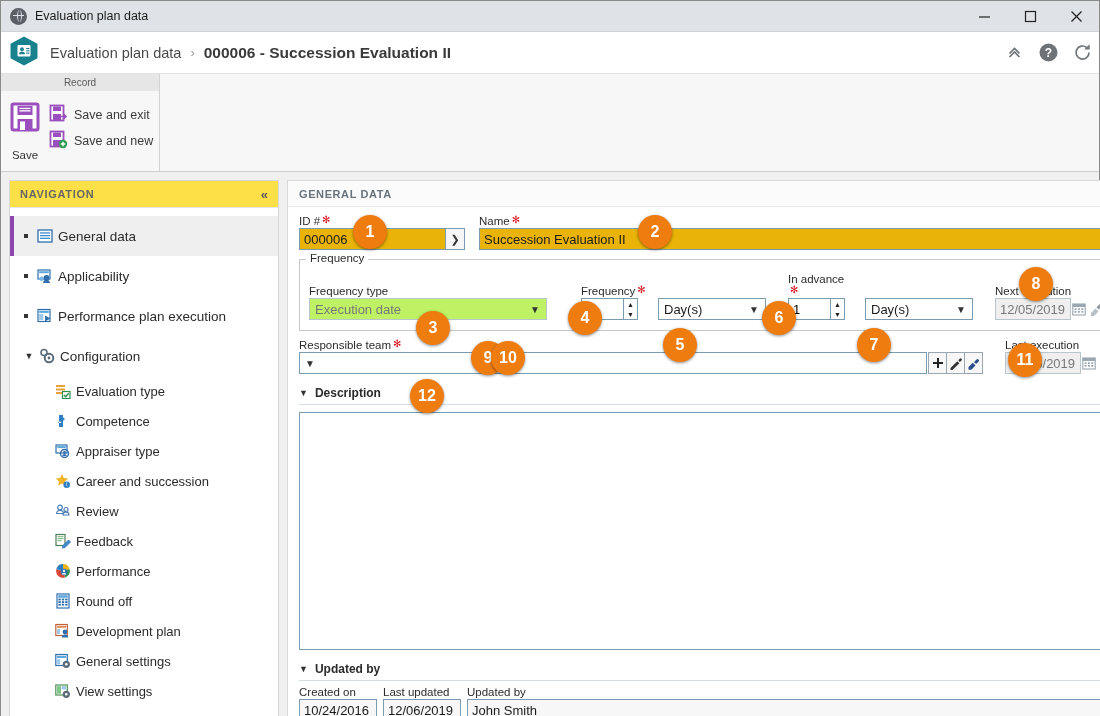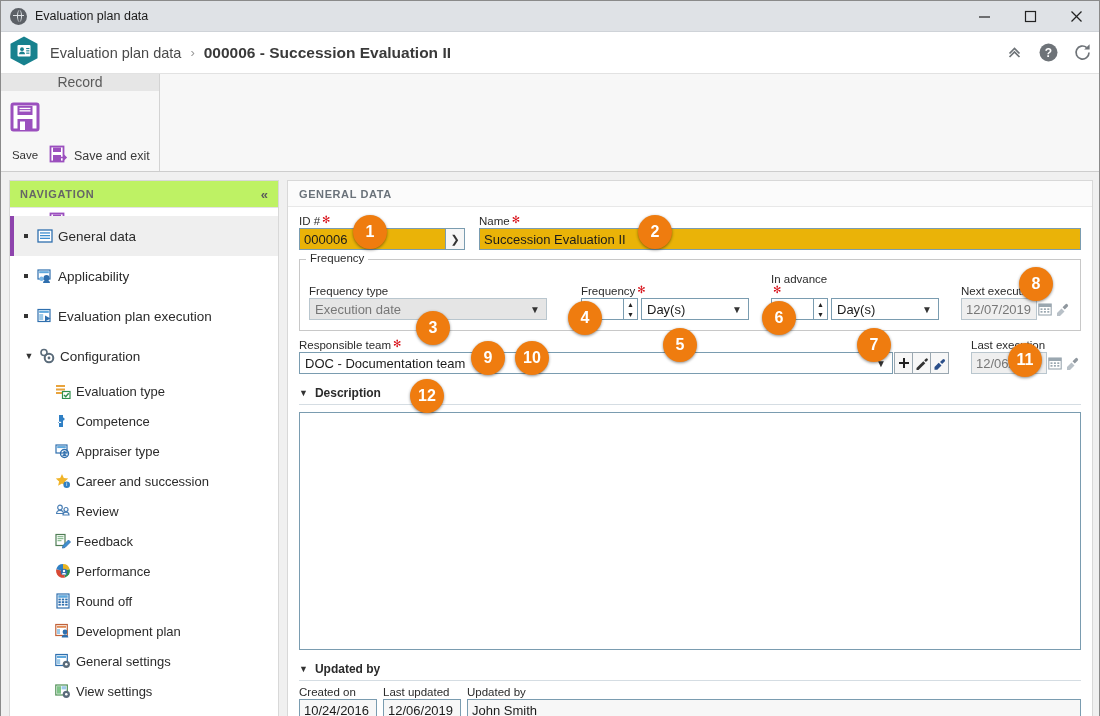--- a/index.html
+++ b/index.html
@@ -71,48 +71,48 @@
     position: relative;
   }
   .ribbon-group {
     width: 159px; height: 97px;
     border-right: 1px solid #d3d3d3;
     background: #f7f7f7;
     display: flex; flex-direction: column;
   }
   .ribbon-group-title {
     height: 17px; background: #e6e6e6;
-    font-size: 14px; color: #5a5a5a;
+    font-size: 10px; color: #5a5a5a;
     text-align: center; line-height: 17px;
   }
   .ribbon-group-body { display: flex; flex: 1 1 auto; padding-top: 4px; }
   .big-btn {
     width: 48px; display: flex; flex-direction: column;
     align-items: center; padding-top: 6px;
   }
   .big-btn-label { font-size: 11.5px; color: #333; margin-top: 12px; }
   .small-btns { display: flex; flex-direction: column; padding-top: 7px; }
-  .small-btn { display: flex; align-items: center; height: 26px; margin-top: 41px; }
+  .small-btn { display: flex; align-items: center; height: 26px; }
   .small-btn-label { font-size: 12.5px; color: #3a3a3a; margin-left: 6px; }
   .ribbon-rest { flex: 1 1 auto; height: 97px; background: #f7f7f7; }
   
   .body {
     flex: 1 1 auto; display: flex;
     padding: 8px; gap: 8px;
     background: #f0f0f0;
   }
   
   .nav {
     width: 270px; background: #ffffff;
     border: 1px solid #d8d8d8;
     display: flex; flex-direction: column;
     flex: 0 0 270px;
   }
   .nav-header {
-    height: 27px; background: #bef264;
+    height: 27px; background: #fde047;
     border-bottom: 1px solid #e3e3e3;
     display: flex; align-items: center;
     padding: 0 10px;
     justify-content: space-between;
   }
   .nav-header-title {
     font-size: 11px; font-weight: bold; color: #666;
     letter-spacing: .7px; flex: 1 1 auto;
   }
   .nav-collapse { color: #5a5a5a; font-size: 13px; font-weight: bold; }
@@ -186,38 +186,38 @@
     position: absolute; top: -8px; left: 6px; background: #fff;
     padding: 0 4px; font-size: 11.5px; color: #2b2b2b;
   }
   .freq-row { display: flex; align-items: flex-end; gap: 0; padding-top: 9px; }
   .ftype { width: 238px; }
   .sel {
     height: 22px; border: 1px solid #7a9cb0; background: #fff;
     display: flex; align-items: center; padding: 0 2px 0 5px;
     font-size: 13px; color: #1b1b1b;
   }
-  .sel.disabled { background: #e5e5e5; color: #777; border-color: #b9c6ce; }
+  .sel.disabled { background: #bef264; color: #777; border-color: #b9c6ce; }
   .sel-val { flex: 1 1 auto; white-space: nowrap; overflow: hidden; }
   .caret-dn { color: #333; font-size: 10px; padding-right: 4px; }
   .spin-wrap { display: flex; }
   .spin-box {
     width: 42px; height: 22px; border: 1px solid #7a9cb0; border-right: none;
     background: #fff; font-size: 13px; padding: 0 4px;
     display: flex; align-items: center;
   }
   .spin-btns {
     width: 15px; height: 22px; border: 1px solid #7a9cb0;
     display: flex; flex-direction: column; background: #fff;
   }
   .spin-up, .spin-dn {
     flex: 1 1 50%; display: flex; align-items: center; justify-content: center;
     font-size: 7px; color: #222;
   }
-  .unit-sel { width: 108px; margin-left: 3px; justify-content: space-between; }
+  .unit-sel { width: 108px; margin-left: 20px; justify-content: space-between; }
   .gap-lg { width: 34px; }
   .gap-md { width: 22px; }
   .exec-group { width: 110px; }
   .exec-row { display: flex; align-items: center; }
   .exec-row .tbox { width: 86px; }
   .ico-btn {
     width: 20px; height: 22px; display: flex;
     align-items: center; justify-content: center;
   }
   
@@ -404,21 +404,21 @@
         <div class="nav-item">
           <span class="nav-bullet"></span>
           <span class="nav-icon">
             <svg width="16" height="16" viewBox="0 0 16 16">
               <rect x="1" y="1.5" width="12" height="12" fill="#fff" stroke="#2f6fae" stroke-width="1.2"></rect>
               <rect x="2.2" y="2.7" width="9.6" height="2.2" fill="#5fa8dd"></rect>
               <rect x="2.2" y="6" width="4" height="6" fill="#9cc9e8"></rect>
               <polygon points="8,7.5 8,13.5 13.5,10.5" fill="#2f6fae"></polygon>
             </svg>
           </span>
-          <span class="nav-label">Evaluation plan execution</span>
+          <span class="nav-label">Performance plan execution</span>
         </div>
 
         <div class="nav-item">
           <span class="nav-caret">▼</span>
           <span class="nav-icon">
             <svg width="17" height="17" viewBox="0 0 17 17">
               <circle cx="5" cy="4.5" r="3" fill="none" stroke="#5a6b7a" stroke-width="1.6"></circle>
               <circle cx="10" cy="10" r="4.3" fill="none" stroke="#5a6b7a" stroke-width="2"></circle>
               <circle cx="10" cy="10" r="1.4" fill="#5a6b7a"></circle>
             </svg>
@@ -653,21 +653,21 @@
                   <span class="caret-dn">▼</span>
                 </div>
               </div>
             </div>
 
             <div class="gap-md"></div>
 
             <div class="exec-group">
               <label class="fld-label">Next execution</label>
               <div class="exec-row">
-                <div class="tbox disabled">12/07/2019</div>
+                <div class="tbox disabled">12/05/2019</div>
                 <div class="ico-btn">
                   <svg width="14" height="14" viewBox="0 0 14 14">
                     <rect x="0.8" y="2" width="12.4" height="11" fill="#fff" stroke="#9aa7b0" stroke-width="1.1"></rect>
                     <rect x="0.8" y="2" width="12.4" height="3" fill="#9aa7b0"></rect>
                     <g fill="#9aa7b0">
                         <rect x="2.5" y="6.3" width="2" height="1.7"></rect>
                         <rect x="5.9" y="6.3" width="2" height="1.7"></rect>
                         <rect x="9.3" y="6.3" width="2" height="1.7"></rect>
                         <rect x="2.5" y="9" width="2" height="1.7"></rect>
                         <rect x="5.9" y="9" width="2" height="1.7"></rect>
@@ -686,21 +686,20 @@
 
           </div>
         </div>
 
         <div class="rt-row">
           <div class="rt-group">
             <label class="fld-label">
               <span>Responsible team</span><span class="req">✻</span>
             </label>
             <div class="sel">
-              <span class="sel-val">DOC - Documentation team</span>
               <span class="caret-dn">▼</span>
             </div>
           </div>
           <div class="rt-actions">
             <div class="act-btn">
               <svg width="12" height="12" viewBox="0 0 12 12">
                   <path d="M6 1v10M1 6h10" stroke="#222" stroke-width="2"></path>
                 </svg>
             </div>
             <div class="act-btn">
@@ -777,18 +776,18 @@
   <div id="badge-layer">
       <div class="badge" style="left: 352px; top: 214px;">1</div>
       <div class="badge" style="left: 637px; top: 214px;">2</div>
       <div class="badge" style="left: 415px; top: 310px;">3</div>
       <div class="badge" style="left: 567px; top: 300px;">4</div>
       <div class="badge" style="left: 662px; top: 327px;">5</div>
       <div class="badge" style="left: 761px; top: 300px;">6</div>
       <div class="badge" style="left: 856px; top: 327px;">7</div>
       <div class="badge" style="left: 1018px; top: 266px;">8</div>
       <div class="badge" style="left: 470px; top: 340px;">9</div>
-      <div class="badge" style="left: 514px; top: 340px;">10</div>
+      <div class="badge" style="left: 490px; top: 340px;">10</div>
       <div class="badge" style="left: 1007px; top: 342px;">11</div>
       <div class="badge" style="left: 409px; top: 378px;">12</div>
     </div>
 
 </div>
 
 </body></html>

